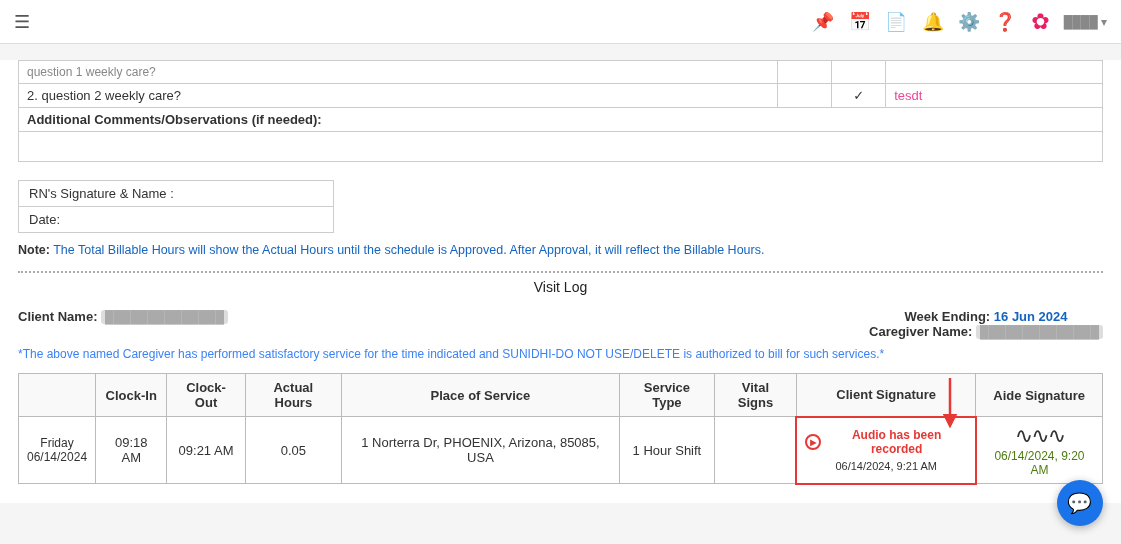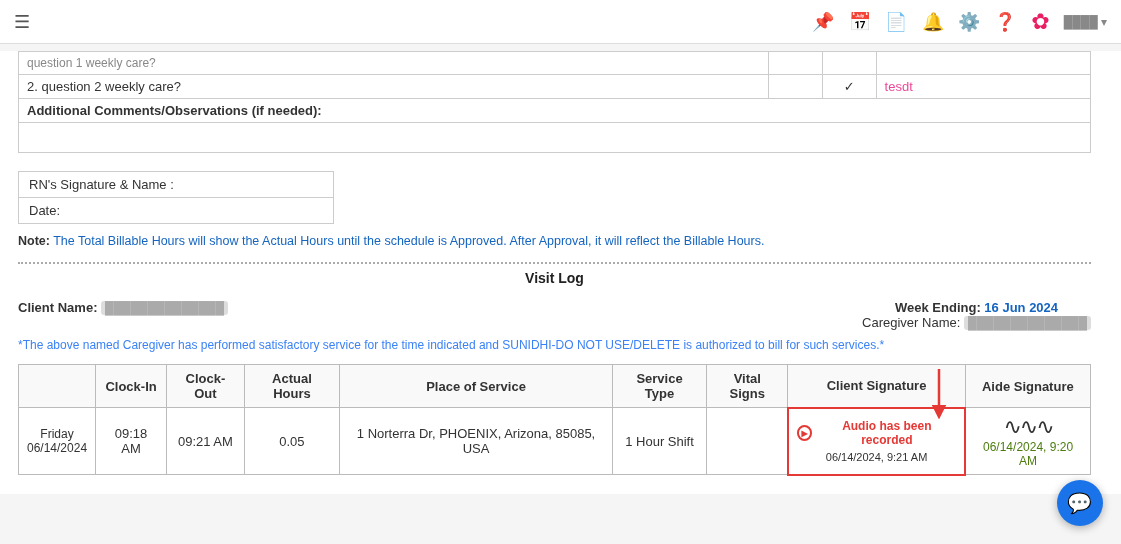--- a/index.html
+++ b/index.html
@@ -25,23 +25,23 @@
     }
     .search-box .search-icon { color: #888; font-size: 13px; }
     .topnav-right { display: flex; align-items: center; gap: 14px; }
     .nav-icon { font-size: 18px; color: #555; cursor: pointer; }
     .nav-icon.blue { color: #1a73e8; }
     .logo-icon { color: #e91e63; font-size: 22px; }
 
     
     .main-content {
       background: #fff;
-      padding: 0 30px 18px 18px;
+      padding: 0 18px 18px 18px;
       max-width: 1121px;
-      margin: 7px auto;
+      margin: 16px auto;
       overflow: auto;
     }
 
     
     .question-table { width: 100%; border-collapse: collapse; margin-bottom: 0; }
     .question-table td, .question-table th {
       border: 1px solid #ccc; padding: 4px 8px; font-size: 13px;
     }
     .additional-comments {
       border: 1px solid #ccc; border-top: none;
@@ -69,41 +69,41 @@
 
     
     .dotted-divider {
       border: none;
       border-top: 2px dotted #aaa;
       margin: 14px 0 6px 0;
     }
 
     
     .visit-log-title {
-      text-align: center; font-size: 14px; font-weight: bold;
+      text-align: center; font-size: 14px; font-weight: normal;
       margin: 6px 0 14px 0; color: #222;
     }
 
     
     .week-client-row {
       display: flex; justify-content: space-between; align-items: flex-start;
       margin-bottom: 8px;
     }
     .week-ending { font-size: 13px; text-align: center; }
     .week-ending span.bold { font-weight: bold; }
     .week-ending span.date-blue { color: #1565c0; font-weight: bold; }
     .client-name { font-size: 13px; }
     .client-name span.bold { font-weight: bold; }
     .client-name span.blurred {
       color: #aaa; background: #ddd; border-radius: 3px; padding: 0 4px;
       font-size: 12px;
     }
 
     .caregiver-name { font-size: 13px; }
-    .caregiver-name span.bold { font-weight: normal; }
+    .caregiver-name span.bold { font-weight: bold; }
     .caregiver-name span.blurred {
       color: #aaa; background: #ddd; border-radius: 3px; padding: 0 4px;
       font-size: 12px;
     }
 
     .auth-statement { font-size: 12px; color: #3b82f6; margin-bottom: 12px; }
 
     
     .visit-table { width: 100%; border-collapse: collapse; font-size: 13px; }
     .visit-table th {

